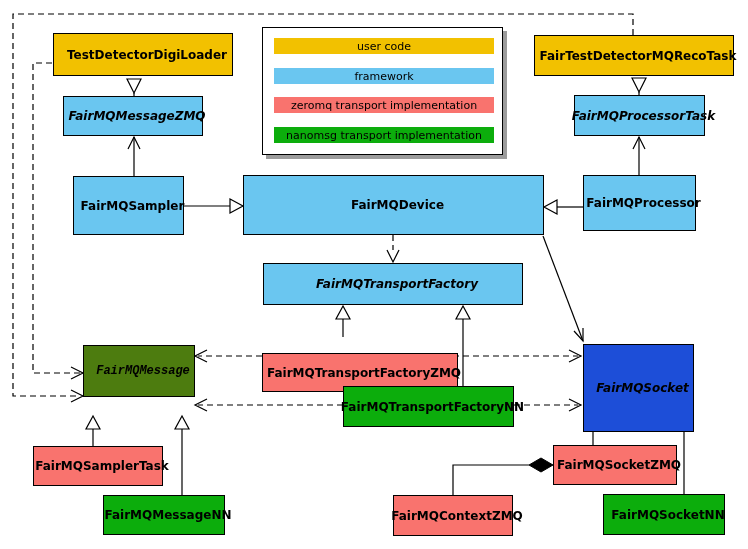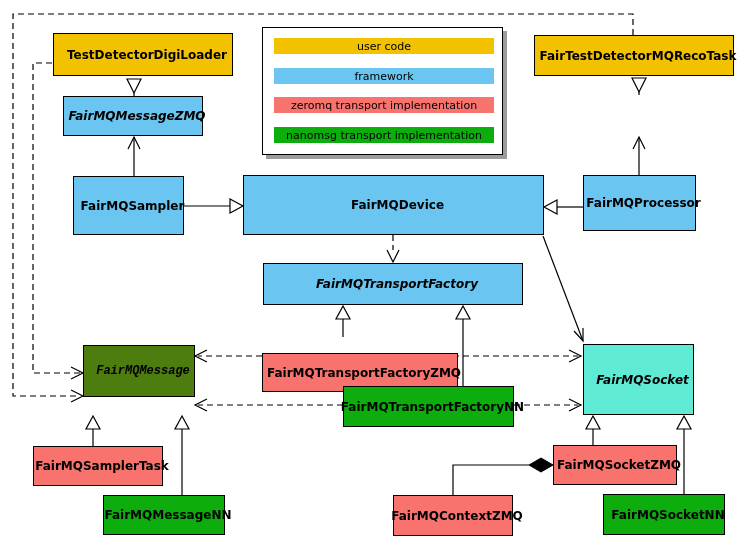--- a/index.html
+++ b/index.html
@@ -150,36 +150,37 @@
     <div class="swatch" style="top: 69px; background-color: rgb(249, 115, 110);">zeromq transport implementation</div>
     <div class="swatch" style="top: 99px; background-color: rgb(12, 173, 12);">nanomsg transport implementation</div>
   </div>
 
   <div class="node" style="left: 53px; top: 33px; width: 180px; height: 43px; background-color: rgb(242, 193, 0);">TestDetectorDigiLoader</div>
 
   <div class="node" style="left: 534px; top: 35px; width: 200px; height: 41px; background-color: rgb(242, 193, 0);">FairTestDetectorMQRecoTask</div>
 
   <div class="node abstract" style="left: 63px; top: 96px; width: 140px; height: 40px; background-color: rgb(106, 198, 240);">FairMQMessageZMQ</div>
 
+  <div class="node abstract" style="left: 574px; top: 95px; width: 131px; height: 41px; background-color: rgb(106, 198, 240);">FairMQProcessorTask</div>
 
   <div class="node" style="left: 73px; top: 176px; width: 111px; height: 59px; background-color: rgb(106, 198, 240);">FairMQSampler</div>
 
   <div class="node" style="left: 243px; top: 175px; width: 301px; height: 60px; background-color: rgb(106, 198, 240);">FairMQDevice</div>
 
   <div class="node" style="left: 583px; top: 175px; width: 113px; height: 56px; background-color: rgb(106, 198, 240);">FairMQProcessor</div>
 
   <div class="node abstract" style="left: 263px; top: 263px; width: 260px; height: 42px; background-color: rgb(106, 198, 240);">FairMQTransportFactory</div>
 
   <div class="node" style="left: 262px; top: 337px; width: 196px; height: 39px; background-color: rgb(249, 115, 110); margin-top: 16px;">FairMQTransportFactoryZMQ</div>
 
   <div class="node" style="left: 343px; top: 386px; width: 171px; height: 41px; background-color: rgb(12, 173, 12);">FairMQTransportFactoryNN</div>
 
   <div class="node abstract" style="left: 83px; top: 345px; width: 112px; height: 52px; background-color: #4d7c0f; font-family: Liberation Mono, monospace;">FairMQMessage</div>
 
-  <div class="node abstract" style="left: 583px; top: 344px; width: 111px; height: 71px; background-color: #5eead4;">FairMQSocket</div>
+  <div class="node abstract" style="left: 583px; top: 344px; width: 111px; height: 88px; background-color: #1d4ed8;">FairMQSocket</div>
 
   <div class="node" style="left: 33px; top: 446px; width: 130px; height: 40px; background-color: rgb(249, 115, 110);">FairMQSamplerTask</div>
 
   <div class="node" style="left: 103px; top: 495px; width: 122px; height: 40px; background-color: rgb(12, 173, 12);">FairMQMessageNN</div>
 
   <div class="node" style="left: 393px; top: 495px; width: 120px; height: 41px; background-color: rgb(249, 115, 110);">FairMQContextZMQ</div>
 
   <div class="node" style="left: 553px; top: 445px; width: 124px; height: 40px; background-color: rgb(249, 115, 110);">FairMQSocketZMQ</div>
 
   <div class="node" style="left: 603px; top: 494px; width: 122px; height: 41px; background-color: rgb(12, 173, 12);">FairMQSocketNN</div>

